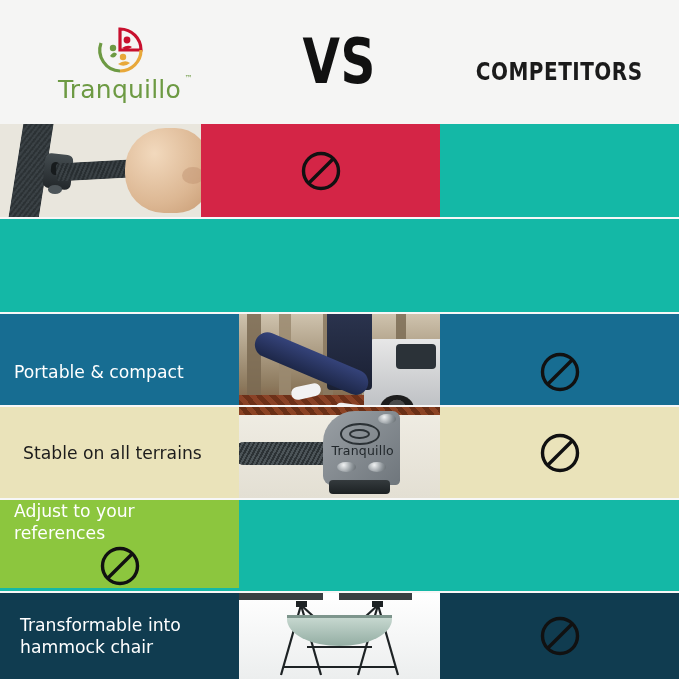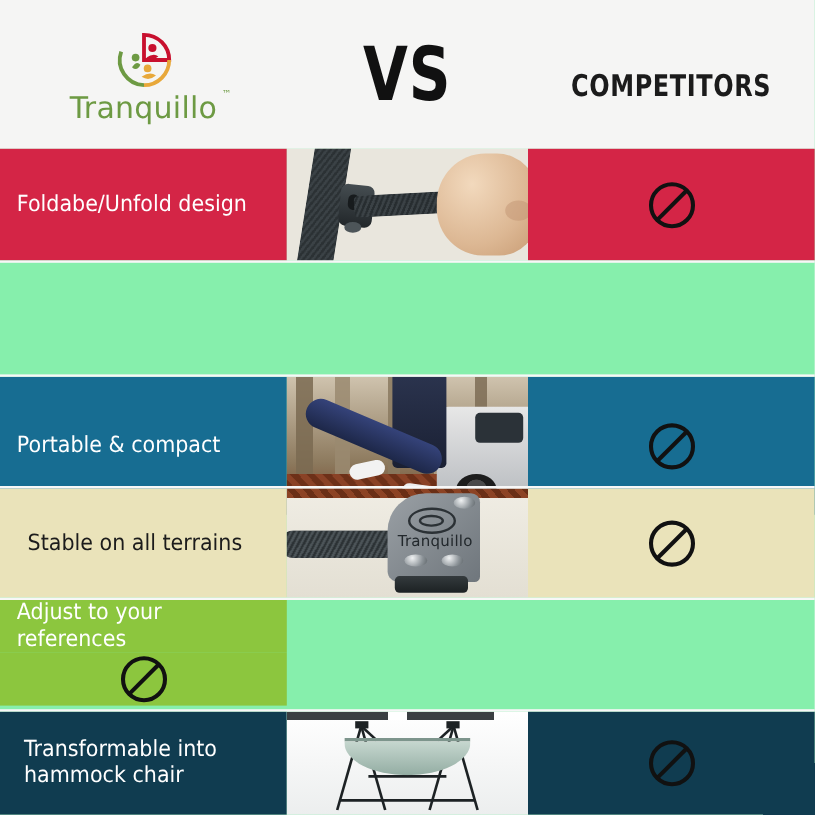--- a/index.html
+++ b/index.html
@@ -2,21 +2,21 @@
 <html><head>
 <meta charset="utf-8">
 <style>
   * { margin:0; padding:0; box-sizing:border-box; }
   html, body {
     width:679px; height:679px;
     background:#f4f4f4;
     font-family:"Liberation Sans", sans-serif;
     overflow:hidden;
   }
-  .sheet { position:relative; width:679px; height:679px; background:#86efac; }
+  .sheet { position:relative; width:679px; height:679px; background:#14b8a6; }
 
   
   .header {
     position:absolute; left:0; top:0; width:679px; height:124px;
     background:#f5f5f4;
     display:flex; align-items:center;
   }
   .hdr-brand {
     width:239px; height:124px;
     display:flex; flex-direction:column;
@@ -313,23 +313,20 @@
     <div class="hdr-vs">
       <div class="vs-text">VS</div>
     </div>
 
     <div class="hdr-comp">
       <div class="comp-text">COMPETITORS</div>
     </div>
   </div>
 
   <div class="row" style="top:124px;height:93px;">
-    <div class="cell-label" style="background:#d42546;">
-      <span style="color:#ffffff;">Foldabe/Unfold design</span>
-    </div>
     <div class="cell-img ph1">
       <div class="ph">
         <div class="bar-v"></div>
         <div class="bar-plate"></div>
         <div class="slot"></div>
         <div class="bar-h"></div>
         <div class="knob"></div>
         <div class="hand">
             <div class="knuckle"></div>
           </div>

